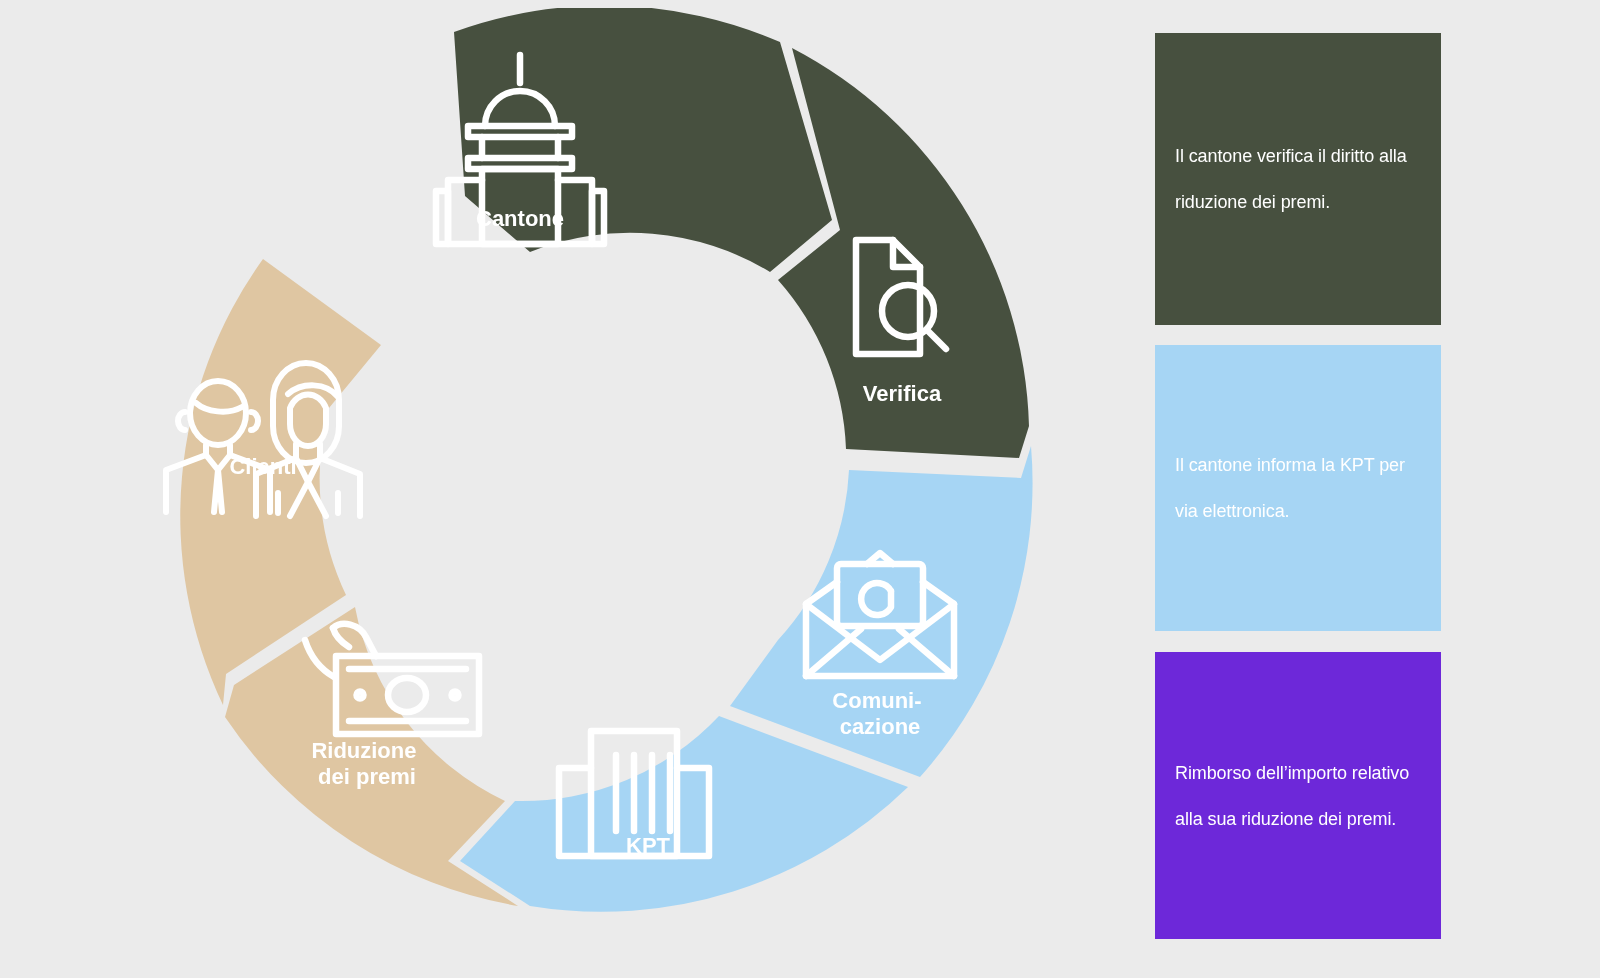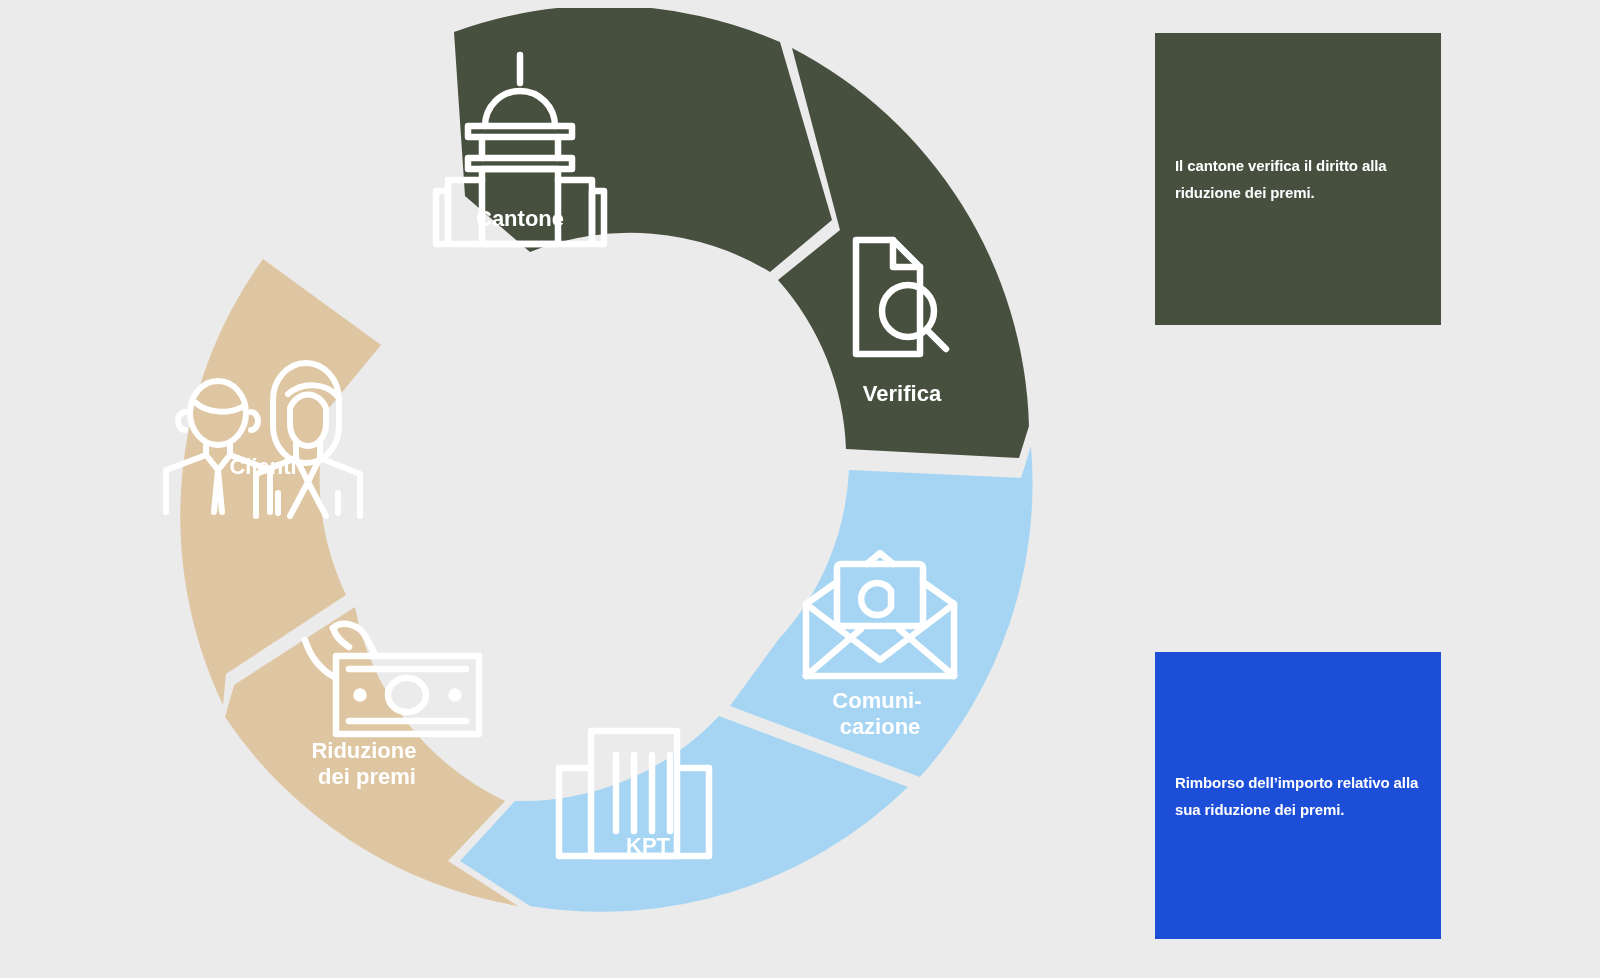--- a/index.html
+++ b/index.html
@@ -34,23 +34,23 @@
   
   .panel {
     position: absolute;
     display: flex;
     align-items: center;
     padding-left: 20px;
     padding-right: 16px;
   }
   .panel-text {
     color: #ffffff;
-    font-weight: bold;
-    font-size: 15px;
-    line-height: 27px;
+    font-weight: normal;
+    font-size: 18px;
+    line-height: 46px;
     letter-spacing: -0.1px;
     white-space: pre-line;
   }
   #panel-1 { left: 1155px; top: 33px;  width: 286px; height: 292px; background: #47503f; }
   #panel-2 { left: 1155px; top: 345px; width: 286px; height: 286px; background: #a6d5f4; }
   #panel-3 { left: 1155px; top: 652px; width: 286px; height: 287px; background: #dfc6a2; }
 </style>
 </head>
 <body>
 
@@ -205,18 +205,21 @@
         </text>
       </g>
 
     </svg>
   </div>
 
   <div class="panel" id="panel-1" style="background: rgb(71, 80, 63);">
     <div class="panel-text" style="color: rgb(255, 255, 255);">Il cantone verifica il diritto alla riduzione dei premi.</div>
   </div>
 
-
-  <div class="panel" id="panel-3" style="background: #1d4ed8;">
+  <div class="panel" id="panel-2" style="background: rgb(166, 213, 244);">
+    <div class="panel-text" style="color: rgb(255, 255, 255);">Il cantone informa la KPT per via elettronica.</div>
+  </div>
+
+  <div class="panel" id="panel-3" style="background: #6d28d9;">
     <div class="panel-text" style="color: rgb(255, 255, 255);">Rimborso dell’importo relativo alla sua riduzione dei premi.</div>
   </div>
 
 </div>
 
 </body></html>

